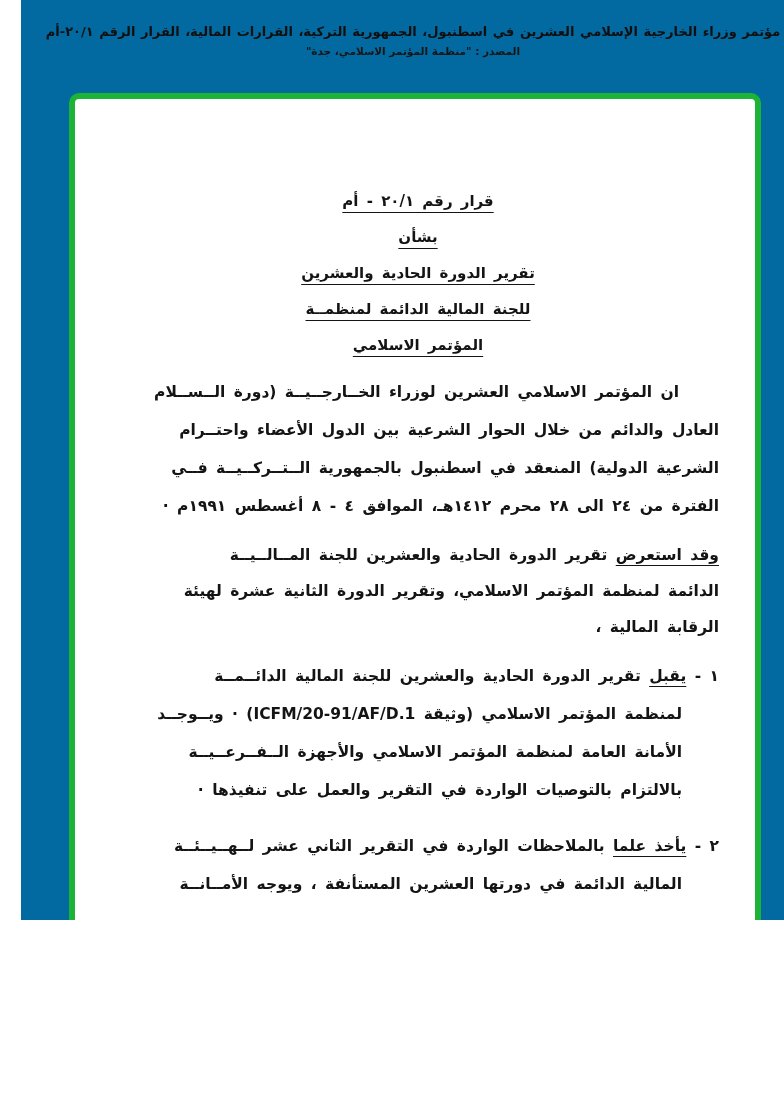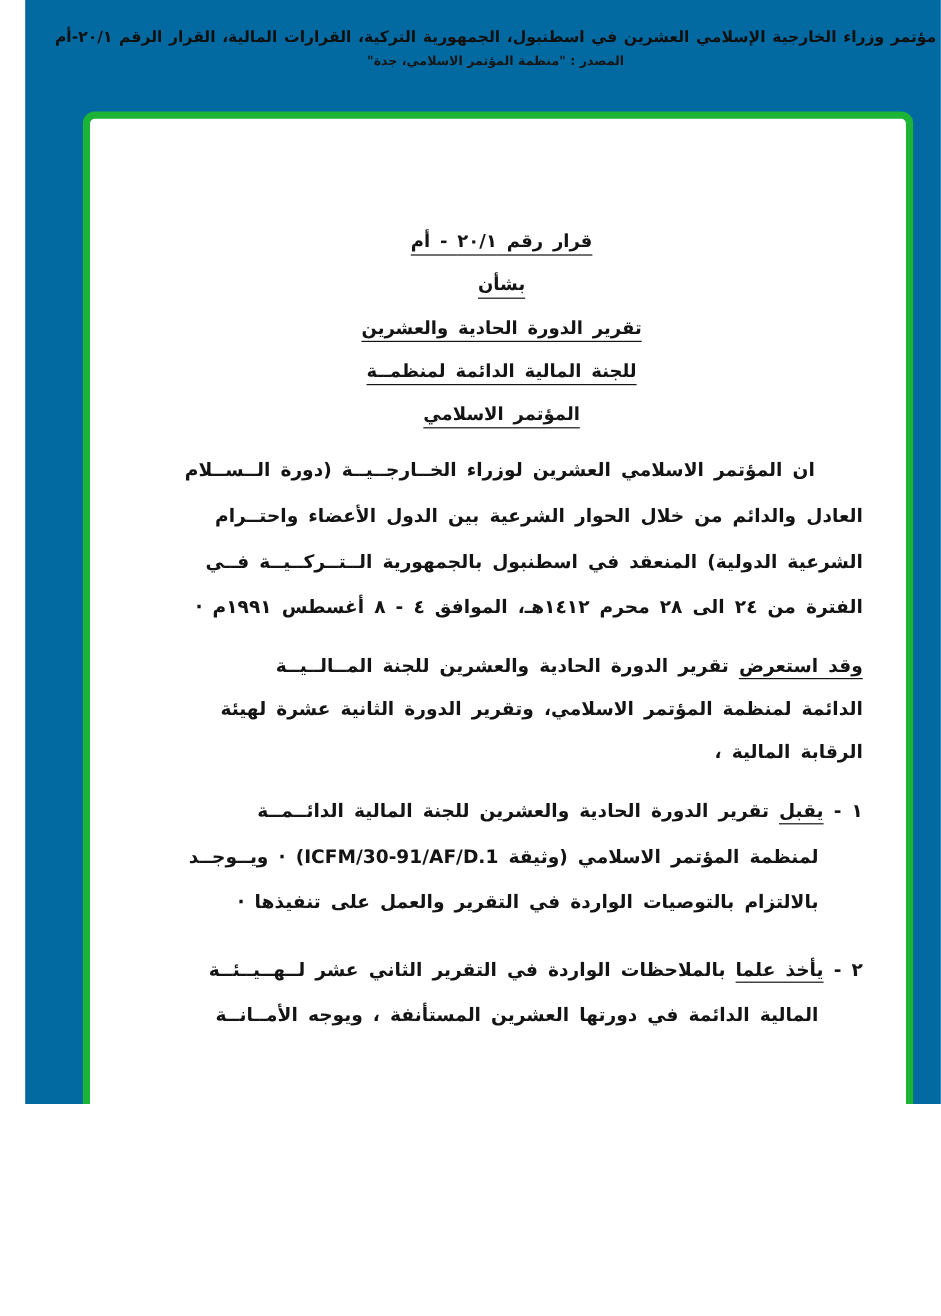--- a/index.html
+++ b/index.html
@@ -88,21 +88,22 @@
           <div class="line"><span>الشرعية الدولية) المنعقد في اسطنبول بالجمهورية الــتــركــيــة فــي</span></div>
           <div class="line"><span>الفترة من ٢٤ الى ٢٨ محرم ١٤١٢هـ، الموافق ٤ - ٨ أغسطس ١٩٩١م ·</span></div>
         </div>
         <div class="blk blk-para tight">
           <div class="line"><span class="u">وقد استعرض</span><span> تقرير الدورة الحادية والعشرين للجنة المــالــيــة</span></div>
           <div class="line"><span>الدائمة لمنظمة المؤتمر الاسلامي، وتقرير الدورة الثانية عشرة لهيئة</span></div>
           <div class="line"><span>الرقابة المالية ،</span></div>
         </div>
         <div class="blk blk-item">
           <div class="line"><span>١ - </span><span class="u">يقبل</span><span> تقرير الدورة الحادية والعشرين للجنة المالية الدائــمــة</span></div>
-          <div class="line cont"><span>لمنظمة المؤتمر الاسلامي (وثيقة ICFM/30-91/AF/D.1) · ويــوجــد</span></div>
+          <div class="line cont"><span>لمنظمة المؤتمر الاسلامي (وثيقة ICFM/20-91/AF/D.1) · ويــوجــد</span></div>
+          <div class="line cont"><span>الأمانة العامة لمنظمة المؤتمر الاسلامي والأجهزة الــفــرعــيــة</span></div>
           <div class="line cont"><span>بالالتزام بالتوصيات الواردة في التقرير والعمل على تنفيذها ·</span></div>
         </div>
         <div class="blk blk-item">
           <div class="line"><span>٢ - </span><span class="u">يأخذ علما</span><span> بالملاحظات الواردة في التقرير الثاني عشر لــهــيــئــة</span></div>
           <div class="line cont"><span>المالية الدائمة في دورتها العشرين المستأنفة ، ويوجه الأمــانــة</span></div>
         </div>
       </div>
   </div>
 
 </div>

